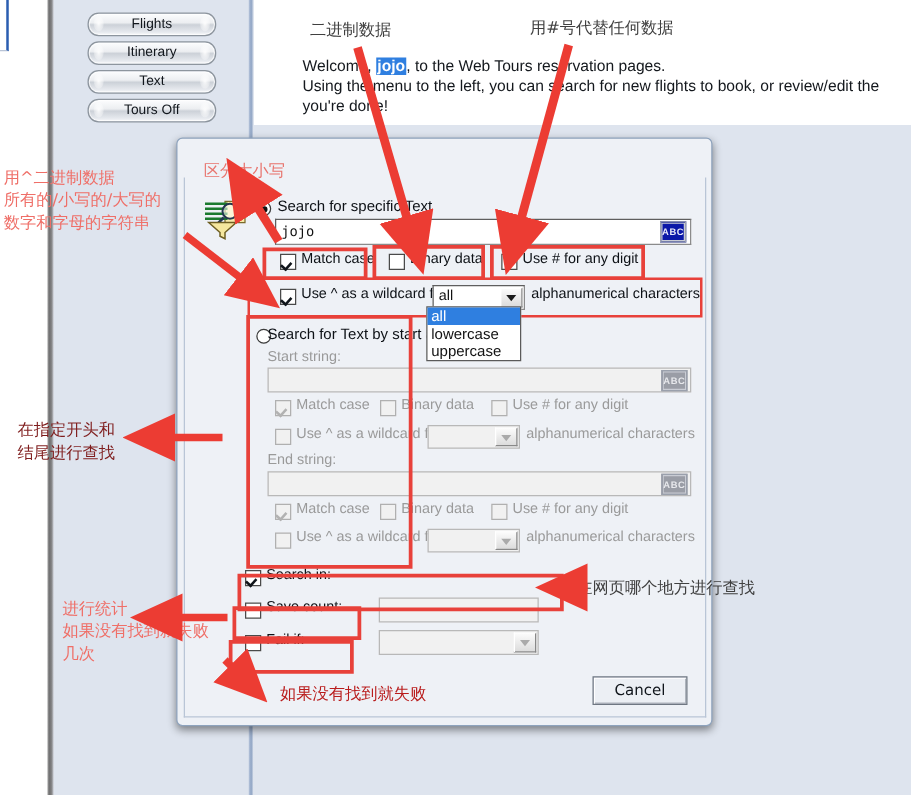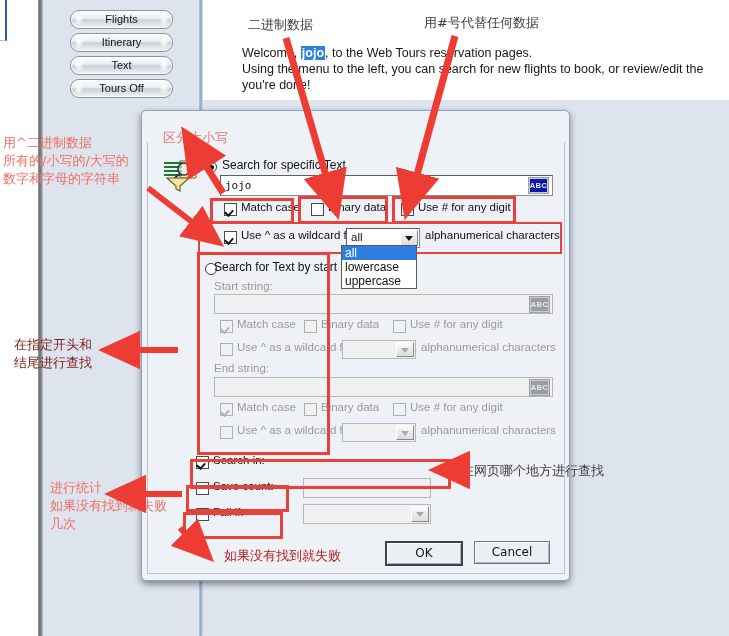--- a/index.html
+++ b/index.html
@@ -223,21 +223,20 @@
       <div class="fldtxt"></div>
     </div>
 
     <div class="cbx" style="left:48px;top:366px"></div>
     <div class="lbl" style="left:65px;top:364px">Fail if:</div>
     <div class="combo dis" style="left:155px;top:362px;width:126px;height:18px">
       <div class="cv dis"></div>
       <div class="arrowbtn"></div>
     </div>
 
-    <div class="dlgbtn" style="left:237px;top:399px;border-width:2px;border-color:#3c4350">OK</div>
     <div class="dlgbtn" style="left:326px;top:399px">Cancel</div>
   </div>
 </div>
 
 <div id="dropdown">
   <div class="opt sel">all</div>
   <div class="opt">lowercase</div>
   <div class="opt">uppercase</div>
 </div>
 

